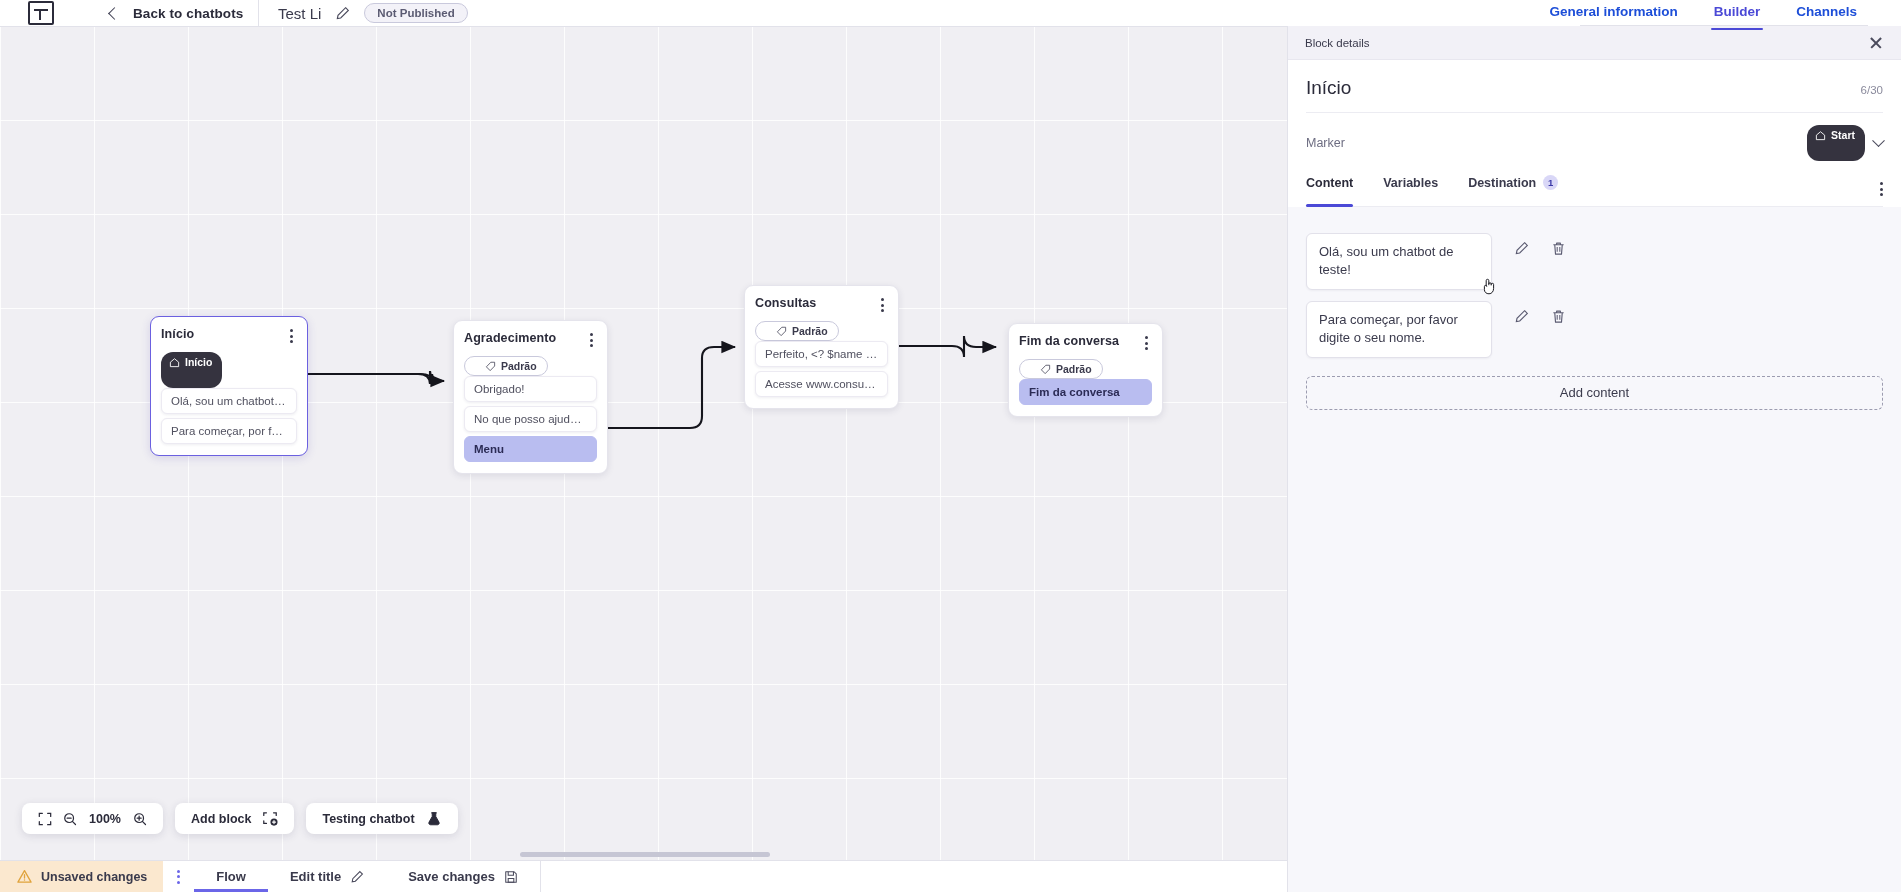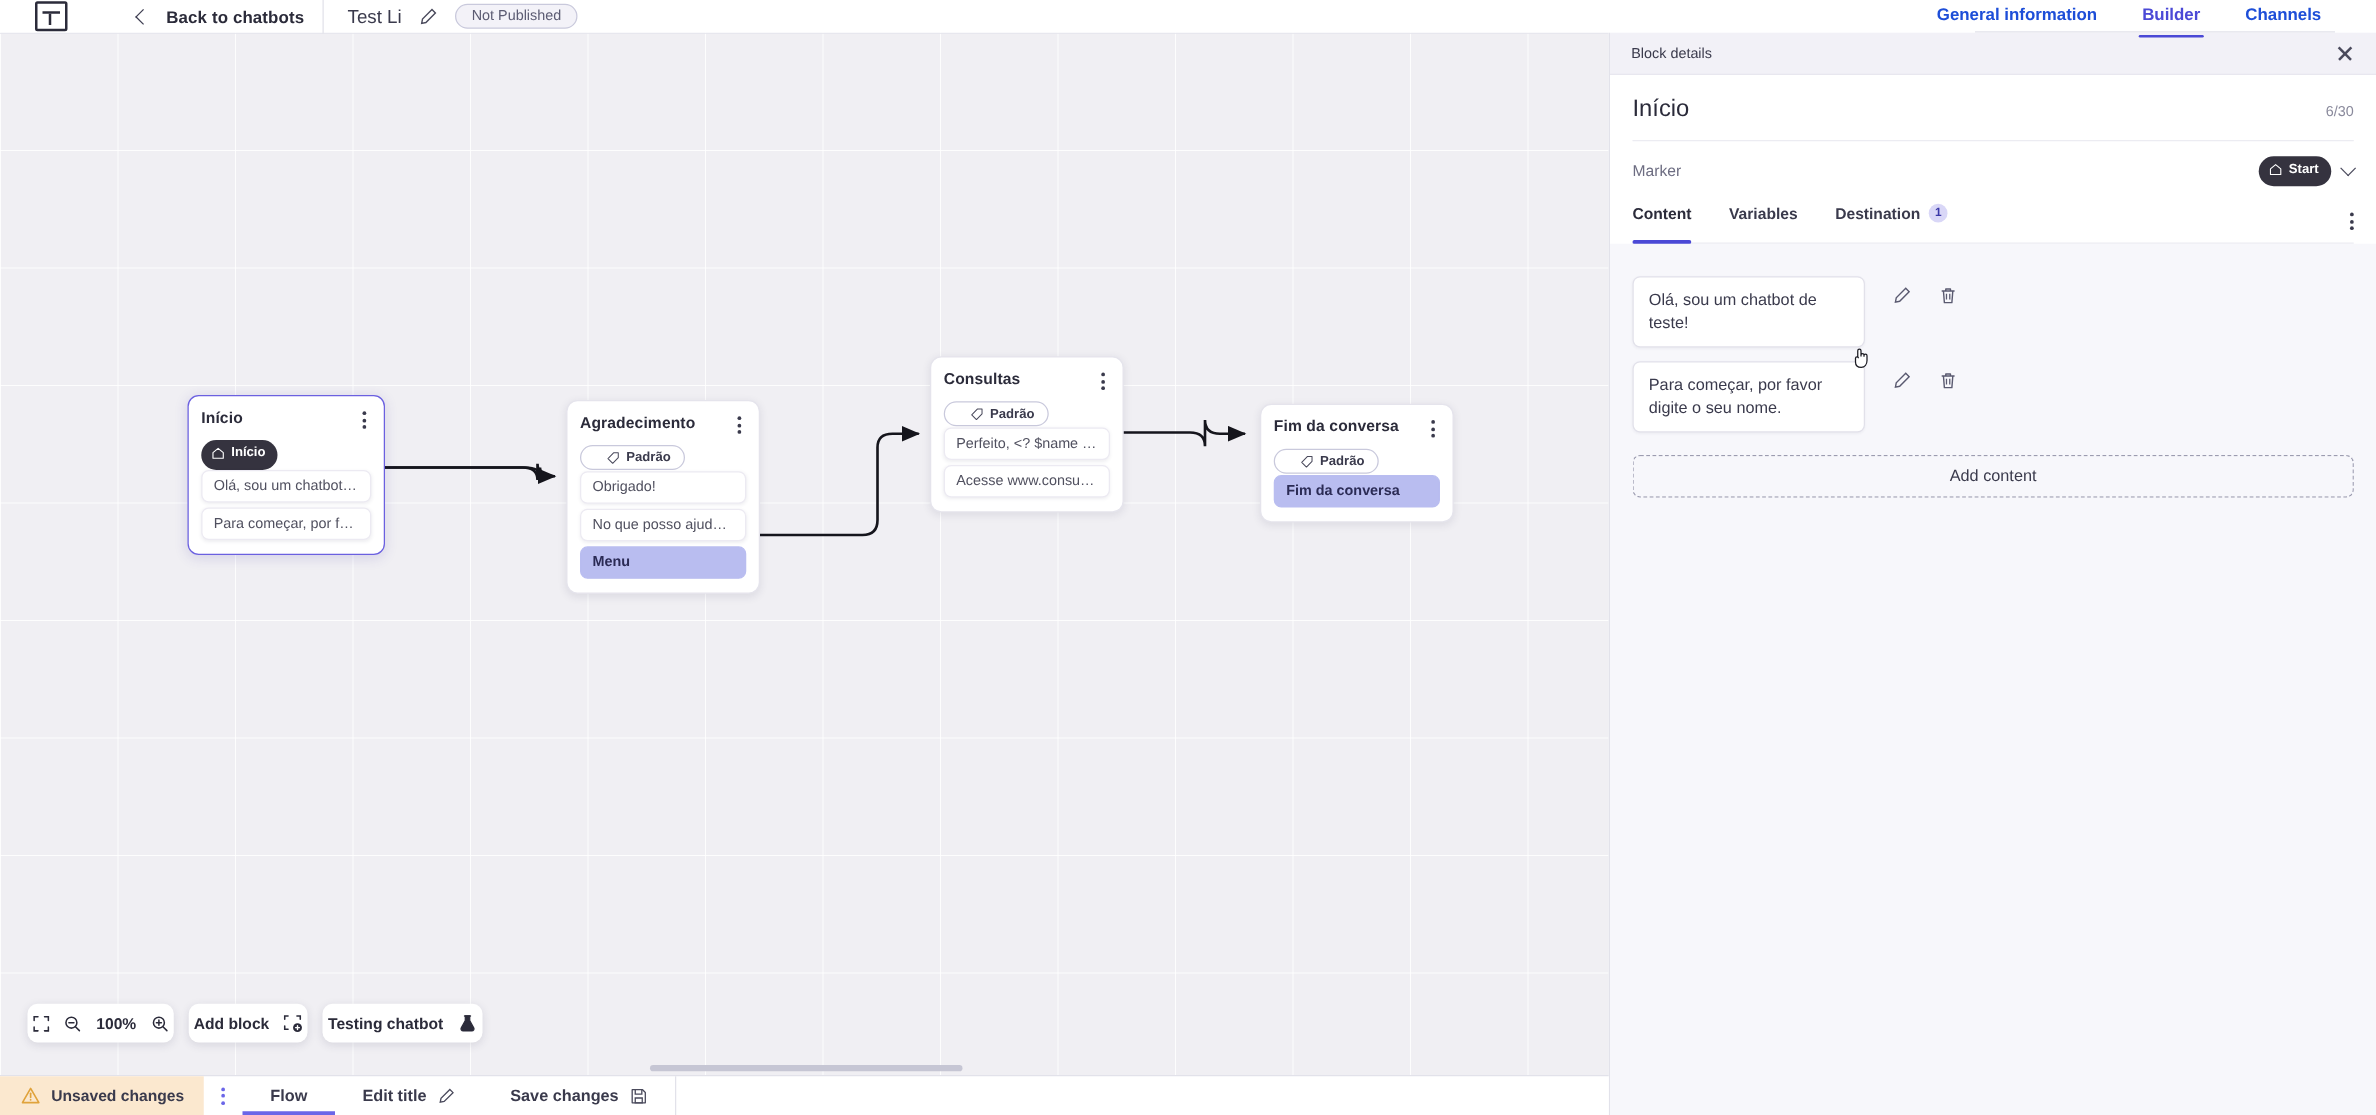--- a/index.html
+++ b/index.html
@@ -47,20 +47,21 @@
   .topbar-title-wrap {
     position: absolute; left: 278px; top: 0; height: 26px;
     display: flex; align-items: center; gap: 14px;
   }
   .bot-title { font-size: 15px; color: #3a3a4c; }
   .pencil-ico { width: 15px; height: 15px; display: block; }
   .pill-notpub {
     border: 1px solid #c9c9dc; border-radius: 12px; padding: 3px 12px;
     font-size: 11.5px; color: #5b5b72; background: #f3f2f8;
     line-height: 1.1;
+    font-weight: bold;
   }
   .topnav {
     position: absolute; right: 0; top: 0; height: 26px;
     display: flex; align-items: center; gap: 36px; padding-right: 44px;
   }
   .topnav-item {
     font-size: 13.5px; font-weight: 700; color: #1d4ed8; cursor: pointer;
     padding-bottom: 3px; position: relative; white-space: nowrap;
   }
   .topnav-item.active { color: #4b49d6; }
@@ -97,21 +98,21 @@
   }
   .block.selected { border: 1.6px solid #6b60e0; box-shadow: 0 2px 10px rgba(70,55,170,.16); }
   .block-head { display: flex; align-items: flex-start; justify-content: space-between; }
   .block-title { font-size: 12.5px; font-weight: 700; color: #2b2b3a; letter-spacing: .1px; }
   .kebab { display: flex; flex-direction: column; gap: 2.5px; align-items: center; cursor: pointer; padding: 2px 4px; }
   .kebab i { width: 3px; height: 3px; background: #3a3a4c; border-radius: 50%; display: block; }
   .badge-row { margin-top: 7px; }
   .badge-start {
     display: inline-flex; align-items: center; gap: 5px;
     background: #35333f; color: #ffffff; border-radius: 12px;
-    font-size: 10.5px; font-weight: 700; padding: 4px 10px 8px 8px; justify-content: center;
+    font-size: 10.5px; font-weight: 700; padding: 4px 10px 20px 8px; justify-content: center;
   }
   .badge-default {
     display: inline-flex; align-items: center; gap: 5px;
     border: 1px solid #c9c9dc; color: #3a3a4c; border-radius: 12px;
     font-size: 10.5px; font-weight: 700; padding: 3px 10px 3px 20px; background: #fff;
   }
   .rows { margin-top: 0; display: flex; flex-direction: column; gap: 4px; }
   .row-item {
     background: #ffffff; border: 1px solid #eceaf2; border-radius: 6px;
     font-size: 11.5px; color: #50505f; padding: 6px 9px;
@@ -122,21 +123,21 @@
     background: #b9bdf0; color: #2b2b55; font-weight: 700; border-color: #b9bdf0;
     box-shadow: none;
   }
 
   
   .canvas-toolbar {
     position: absolute; left: 22px; bottom: 26px; display: flex; gap: 12px; z-index: 20;
   }
   .tb-group {
     background: #ffffff; border-radius: 8px; box-shadow: 0 2px 8px rgba(40,35,80,.13);
-    height: 31px; display: flex; align-items: center; padding: 0 4px; gap: 11px;
+    height: 31px; display: flex; align-items: center; padding: 0 16px; gap: 11px;
     font-size: 12.5px; color: #2b2b3a; font-weight: 700; cursor: pointer;
   }
   .tb-zoomval { font-weight: 700; font-size: 12.5px; min-width: 34px; text-align: center; }
   .hscroll {
     position: absolute; left: 520px; bottom: 3px; width: 250px; height: 5px;
     background: #c6c6d4; border-radius: 3px;
   }
 
   
   .bottombar {

